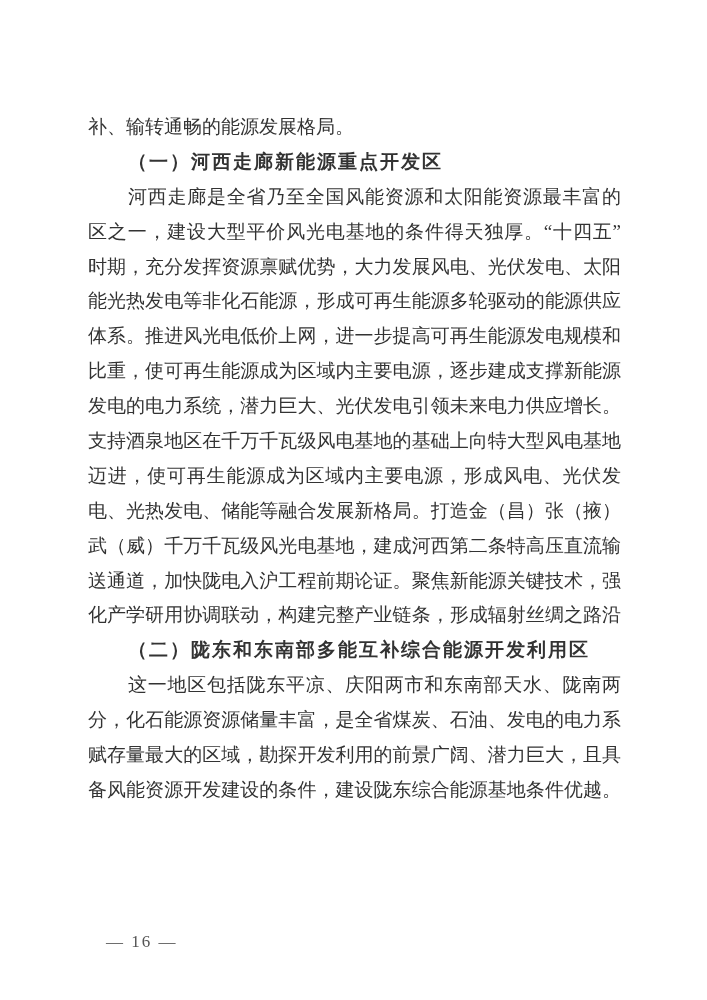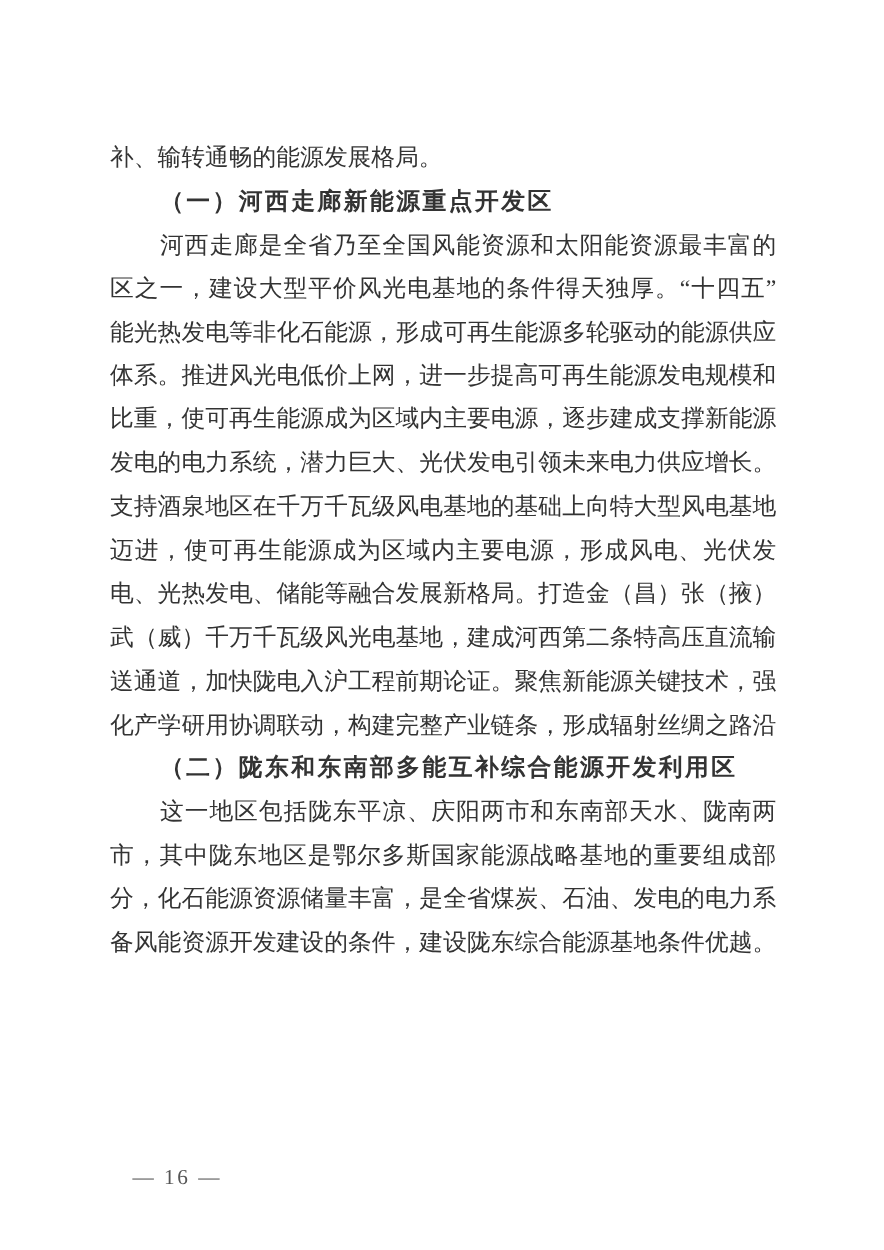--- a/index.html
+++ b/index.html
@@ -57,31 +57,32 @@
 </style>
 </head>
 <body>
 
 <div class="page">
   <div class="doc">
     <div class="line">补、输转通畅的能源发展格局。</div>
     <div class="line heading">（一）河西走廊新能源重点开发区</div>
     <div class="line justify indent">河西走廊是全省乃至全国风能资源和太阳能资源最丰富的地</div>
     <div class="line justify">区之一，建设大型平价风光电基地的条件得天独厚。“十四五”</div>
+    <div class="line justify">时期，充分发挥资源禀赋优势，大力发展风电、光伏发电、太阳</div>
     <div class="line justify">能光热发电等非化石能源，形成可再生能源多轮驱动的能源供应</div>
     <div class="line justify">体系。推进风光电低价上网，进一步提高可再生能源发电规模和</div>
     <div class="line justify">比重，使可再生能源成为区域内主要电源，逐步建成支撑新能源</div>
     <div class="line justify">发电的电力系统，潜力巨大、光伏发电引领未来电力供应增长。</div>
     <div class="line justify">支持酒泉地区在千万千瓦级风电基地的基础上向特大型风电基地</div>
     <div class="line justify">迈进，使可再生能源成为区域内主要电源，形成风电、光伏发</div>
     <div class="line justify">电、光热发电、储能等融合发展新格局。打造金（昌）张（掖）</div>
     <div class="line justify">武（威）千万千瓦级风光电基地，建成河西第二条特高压直流输</div>
     <div class="line justify">送通道，加快陇电入沪工程前期论证。聚焦新能源关键技术，强</div>
     <div class="line justify">化产学研用协调联动，构建完整产业链条，形成辐射丝绸之路沿</div>
     <div class="line heading">（二）陇东和东南部多能互补综合能源开发利用区</div>
     <div class="line justify indent">这一地区包括陇东平凉、庆阳两市和东南部天水、陇南两</div>
-    <div class="line justify">市，其中陇东地区是鄂尔多斯国家能源战略基地的重要组成部</div>
     <div class="line justify">分，化石能源资源储量丰富，是全省煤炭、石油、发电的电力系统</div>
+    <div class="line justify">赋存量最大的区域，勘探开发利用的前景广阔、潜力巨大，且具</div>
     <div class="line justify">备风能资源开发建设的条件，建设陇东综合能源基地条件优越。</div>
   </div>
 
   <div class="footer">— 16 —</div>
 </div>
 
 </body></html>

